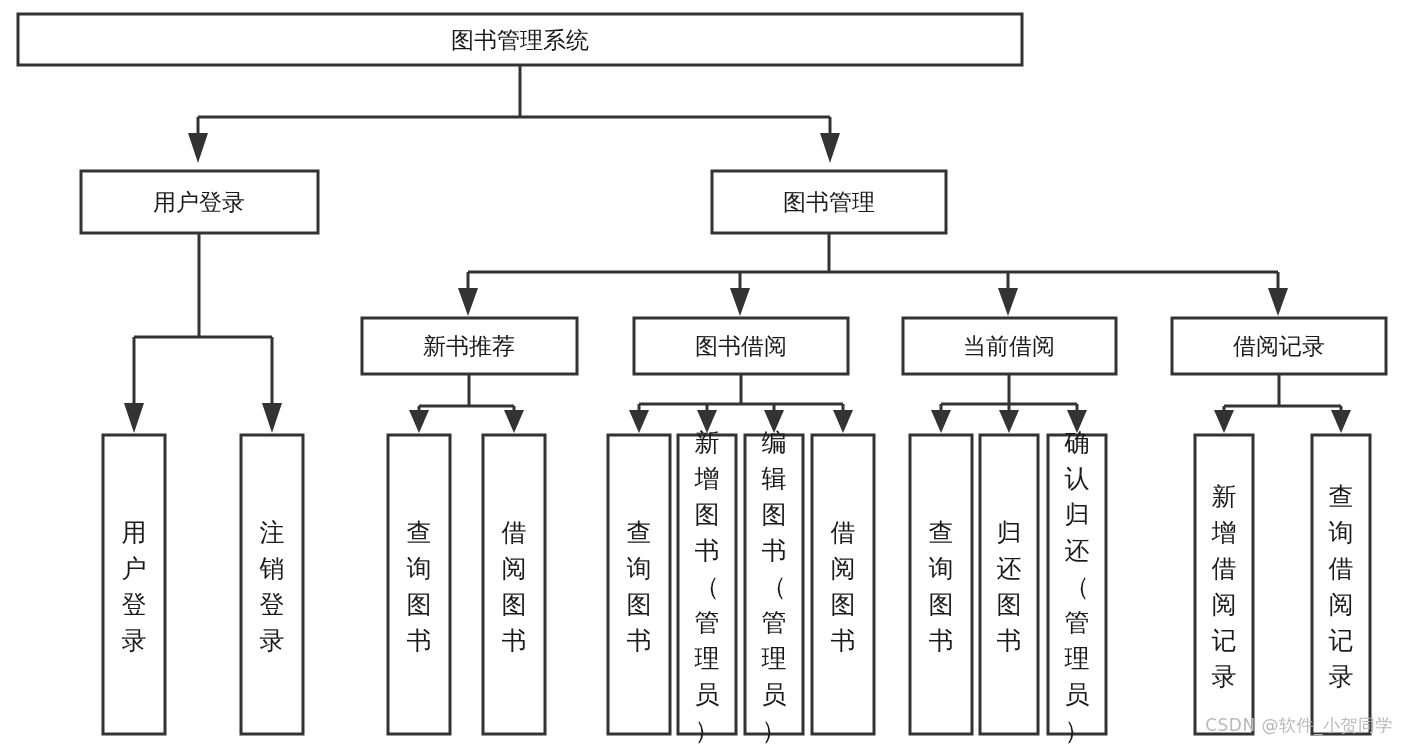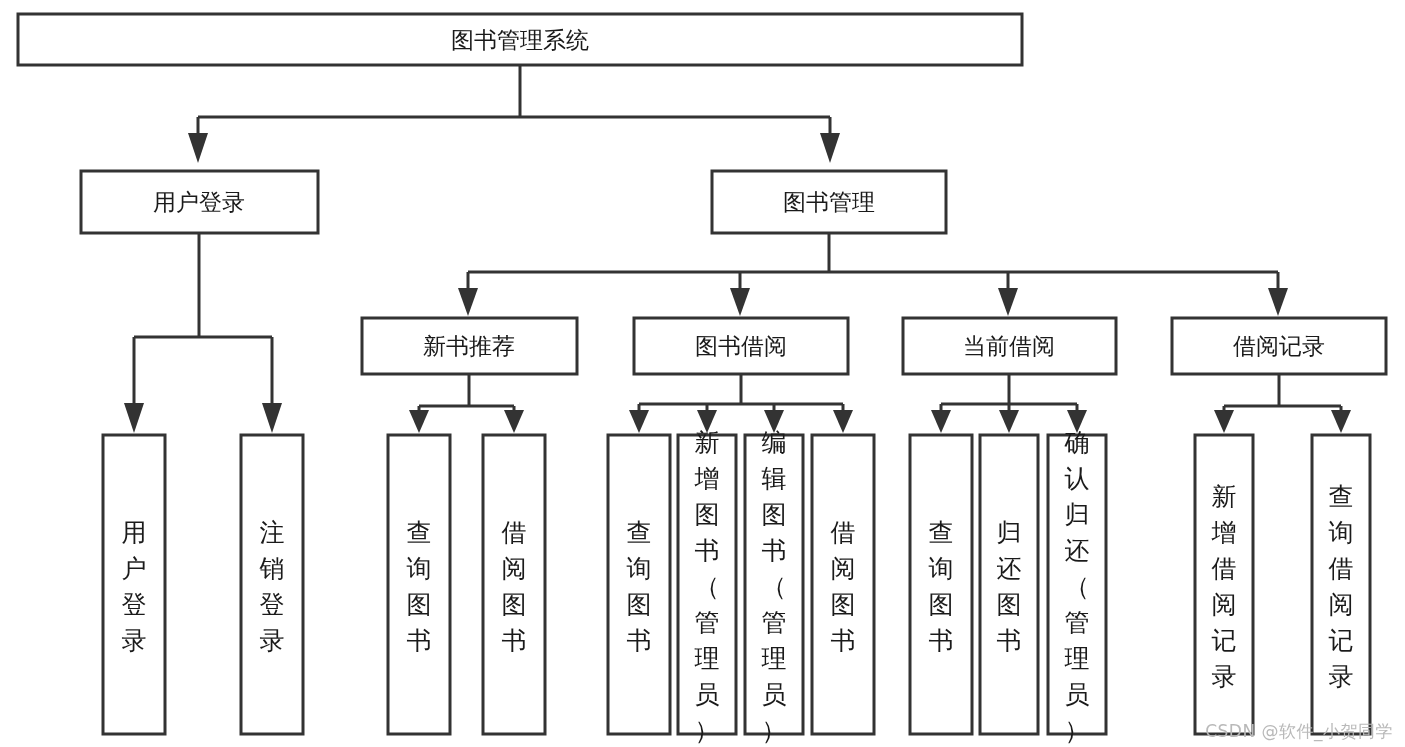--- a/index.html
+++ b/index.html
@@ -49,21 +49,21 @@
   }
   .node-label-v {
     font-family: "DejaVu Sans", "Liberation Sans", sans-serif;
     font-size: 25px;
     fill: #1a1a1a;
     text-anchor: middle;
   }
   .watermark {
     position: absolute;
     right: 12px;
-    bottom: 4px;
+    bottom: 10px;
     font-family: "DejaVu Sans", "Liberation Sans", sans-serif;
     font-size: 17px;
     color: #b9b9b9;
     white-space: nowrap;
     letter-spacing: 0.5px;
     pointer-events: none;
   }
 </style>
 </head>
 <body>

